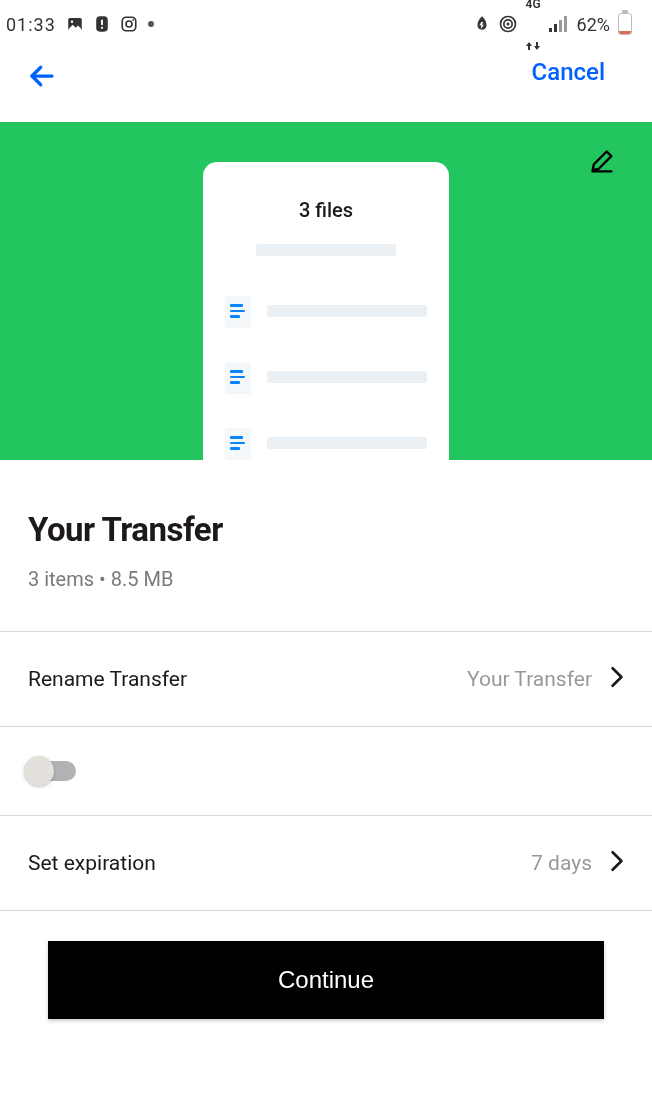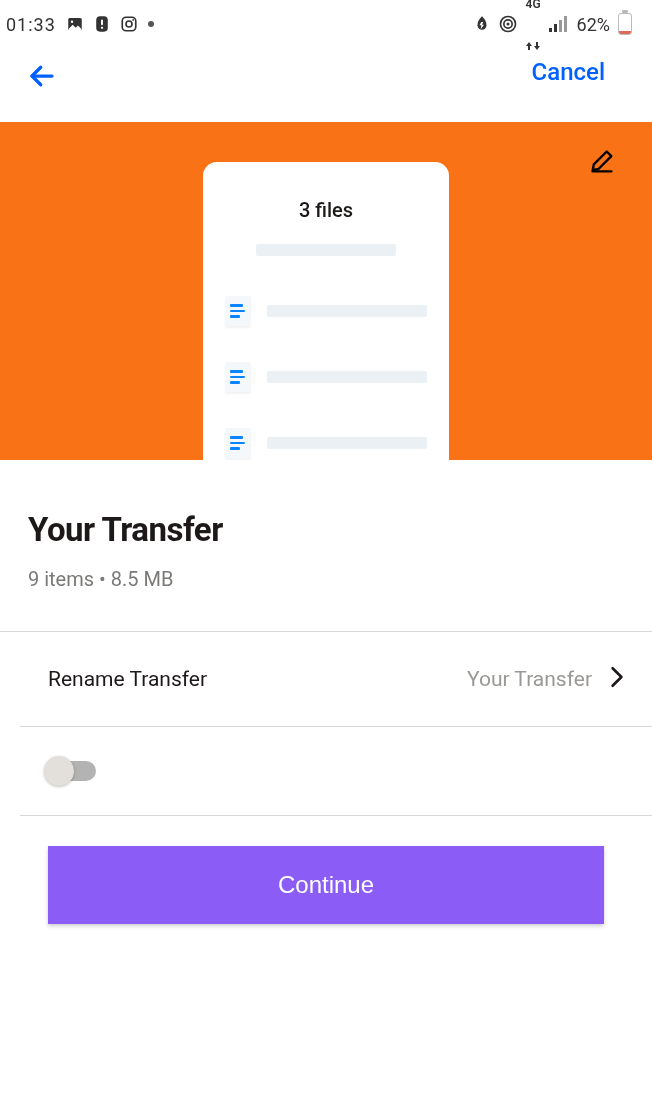--- a/index.html
+++ b/index.html
@@ -15,53 +15,53 @@
   .battery-outline { width: 14px; height: 22px; border: 1.5px solid #bbb; border-radius: 3px; position: relative; display: inline-block; }
   .battery-outline::before { content: ""; position: absolute; top: -4px; left: 3px; width: 6px; height: 3px; background: #bbb; border-radius: 1px; }
   .battery-fill { position: absolute; bottom: 0; left: 0; right: 0; height: 14%; background: #e06a5a; border-radius: 0 0 2px 2px; }
 
   
   .app-header { display: flex; align-items: flex-start; justify-content: space-between; padding: 14px 47px 28px 24px; gap: 48px; }
   .back-btn { color: #0061ff; font-size: 32px; line-height: 1; width: 36px; height: 36px; display: flex; align-items: center; justify-content: center; cursor: pointer; }
   .cancel-btn { color: #0061ff; font-size: 24px; font-weight: 500; cursor: pointer; }
 
   
-  .preview-area { background: #f97316; position: relative; height: 338px; overflow: hidden; }
+  .preview-area { background: #22c55e; position: relative; height: 338px; overflow: hidden; }
   .edit-btn { position: absolute; top: 26px; right: 34px; width: 30px; height: 30px; cursor: pointer; }
   .preview-card { position: absolute; top: 40px; left: 50%; transform: translateX(-50%); width: 246px; background: #ffffff; border-radius: 14px; padding: 36px 22px 0 22px; }
   .preview-title { text-align: center; font-size: 20px; font-weight: 500; margin-bottom: 22px; }
   .placeholder-bar-top { width: 140px; height: 12px; background: #eaf0f4; border-radius: 2px; margin: 0 auto 40px auto; }
   .file-row { display: flex; align-items: center; gap: 16px; margin-bottom: 36px; }
   .file-icon { width: 26px; height: 30px; background: #f5f8fb; border-radius: 2px; display: flex; flex-direction: column; justify-content: center; gap: 3px; padding: 6px 5px; box-shadow: 0 2px 2px rgba(0,0,0,0.05); }
   .file-icon span { display: block; height: 2.5px; background: #0a84ff; border-radius: 1px; }
   .file-icon span:nth-child(1){ width: 80%; }
   .file-icon span:nth-child(2){ width: 95%; }
   .file-icon span:nth-child(3){ width: 65%; }
   .file-line { flex: 1; height: 12px; background: #eaf0f4; border-radius: 2px; }
 
   
   .content { padding: 50px 28px 0 28px; }
   .page-title { font-size: 33px; font-weight: 700; letter-spacing: -0.5px; margin-bottom: 18px; }
   .subtitle { font-size: 20px; color: #7b7a78; margin-bottom: 40px; }
 
   
-  .settings-list { border-top: 1px solid #d9d7d5; padding-left: 20px; }
+  .settings-list { border-top: 1px solid #d9d7d5; }
   .settings-row { display: flex; align-items: center; justify-content: space-between; padding: 34px 28px; border-bottom: 1px solid #d9d7d5; cursor: pointer; }
   .row-label { font-size: 21px; color: #1e1919; }
   .row-right { display: flex; align-items: center; gap: 18px; }
   .row-value { font-size: 21px; color: #9a9996; }
   .chevron { color: #1e1919; }
 
   
   .toggle { width: 48px; height: 20px; background: #b3b3b3; border-radius: 14px; position: relative; margin-right: 6px; }
   .toggle-knob { position: absolute; left: -4px; top: 50%; transform: translateY(-50%); width: 30px; height: 30px; border-radius: 50%; background: #e3e0dc; box-shadow: 0 1px 3px rgba(0,0,0,0.25); }
 
   
   .footer { padding: 30px 48px 0 48px; }
-  .continue-btn { width: 100%; height: 78px; background: #8b5cf6; color: #ffffff; font-size: 24px; font-weight: 500; border: none; display: flex; align-items: center; justify-content: center; cursor: pointer; box-shadow: 0 2px 4px rgba(0,0,0,0.2); }
+  .continue-btn { width: 100%; height: 78px; background: #000000; color: #ffffff; font-size: 24px; font-weight: 500; border: none; display: flex; align-items: center; justify-content: center; cursor: pointer; box-shadow: 0 2px 4px rgba(0,0,0,0.2); }
 </style>
 </head>
 <body>
 
 <div class="status-bar">
   <div class="status-left">
     <span class="status-time">01:33</span>
     <span class="status-icon">
       <svg width="18" height="18" viewBox="0 0 24 24" fill="#333">
           <rect x="3" y="4" width="18" height="16" rx="2"></rect>
@@ -163,21 +163,21 @@
           <span></span>
           <span></span>
         </div>
       <div class="file-line"></div>
     </div>
   </div>
 </div>
 
 <div class="content">
   <h1 class="page-title">Your Transfer</h1>
-  <div class="subtitle">9 items • 8.5 MB</div>
+  <div class="subtitle">3 items • 8.5 MB</div>
 </div>
 
 <div class="settings-list">
 
   <div class="settings-row">
     <div class="row-label">Rename Transfer</div>
     <div class="row-right">
       <div class="row-value">Your Transfer</div>
       <span class="chevron">
         <svg width="14" height="22" viewBox="0 0 12 20" fill="none" stroke="#1e1919" stroke-width="2.4" stroke-linecap="round" stroke-linejoin="round">
@@ -188,18 +188,29 @@
   </div>
 
   <div class="settings-row">
     <div class="row-right">
       <div class="toggle">
         <div class="toggle-knob"></div>
       </div>
     </div>
   </div>
 
+  <div class="settings-row">
+    <div class="row-label">Set expiration</div>
+    <div class="row-right">
+      <div class="row-value">7 days</div>
+      <span class="chevron">
+        <svg width="14" height="22" viewBox="0 0 12 20" fill="none" stroke="#1e1919" stroke-width="2.4" stroke-linecap="round" stroke-linejoin="round">
+            <polyline points="2 2 10 10 2 18"></polyline>
+          </svg>
+      </span>
+    </div>
+  </div>
 
 </div>
 
 <div class="footer">
   <button class="continue-btn">Continue</button>
 </div>
 
 </body></html>

